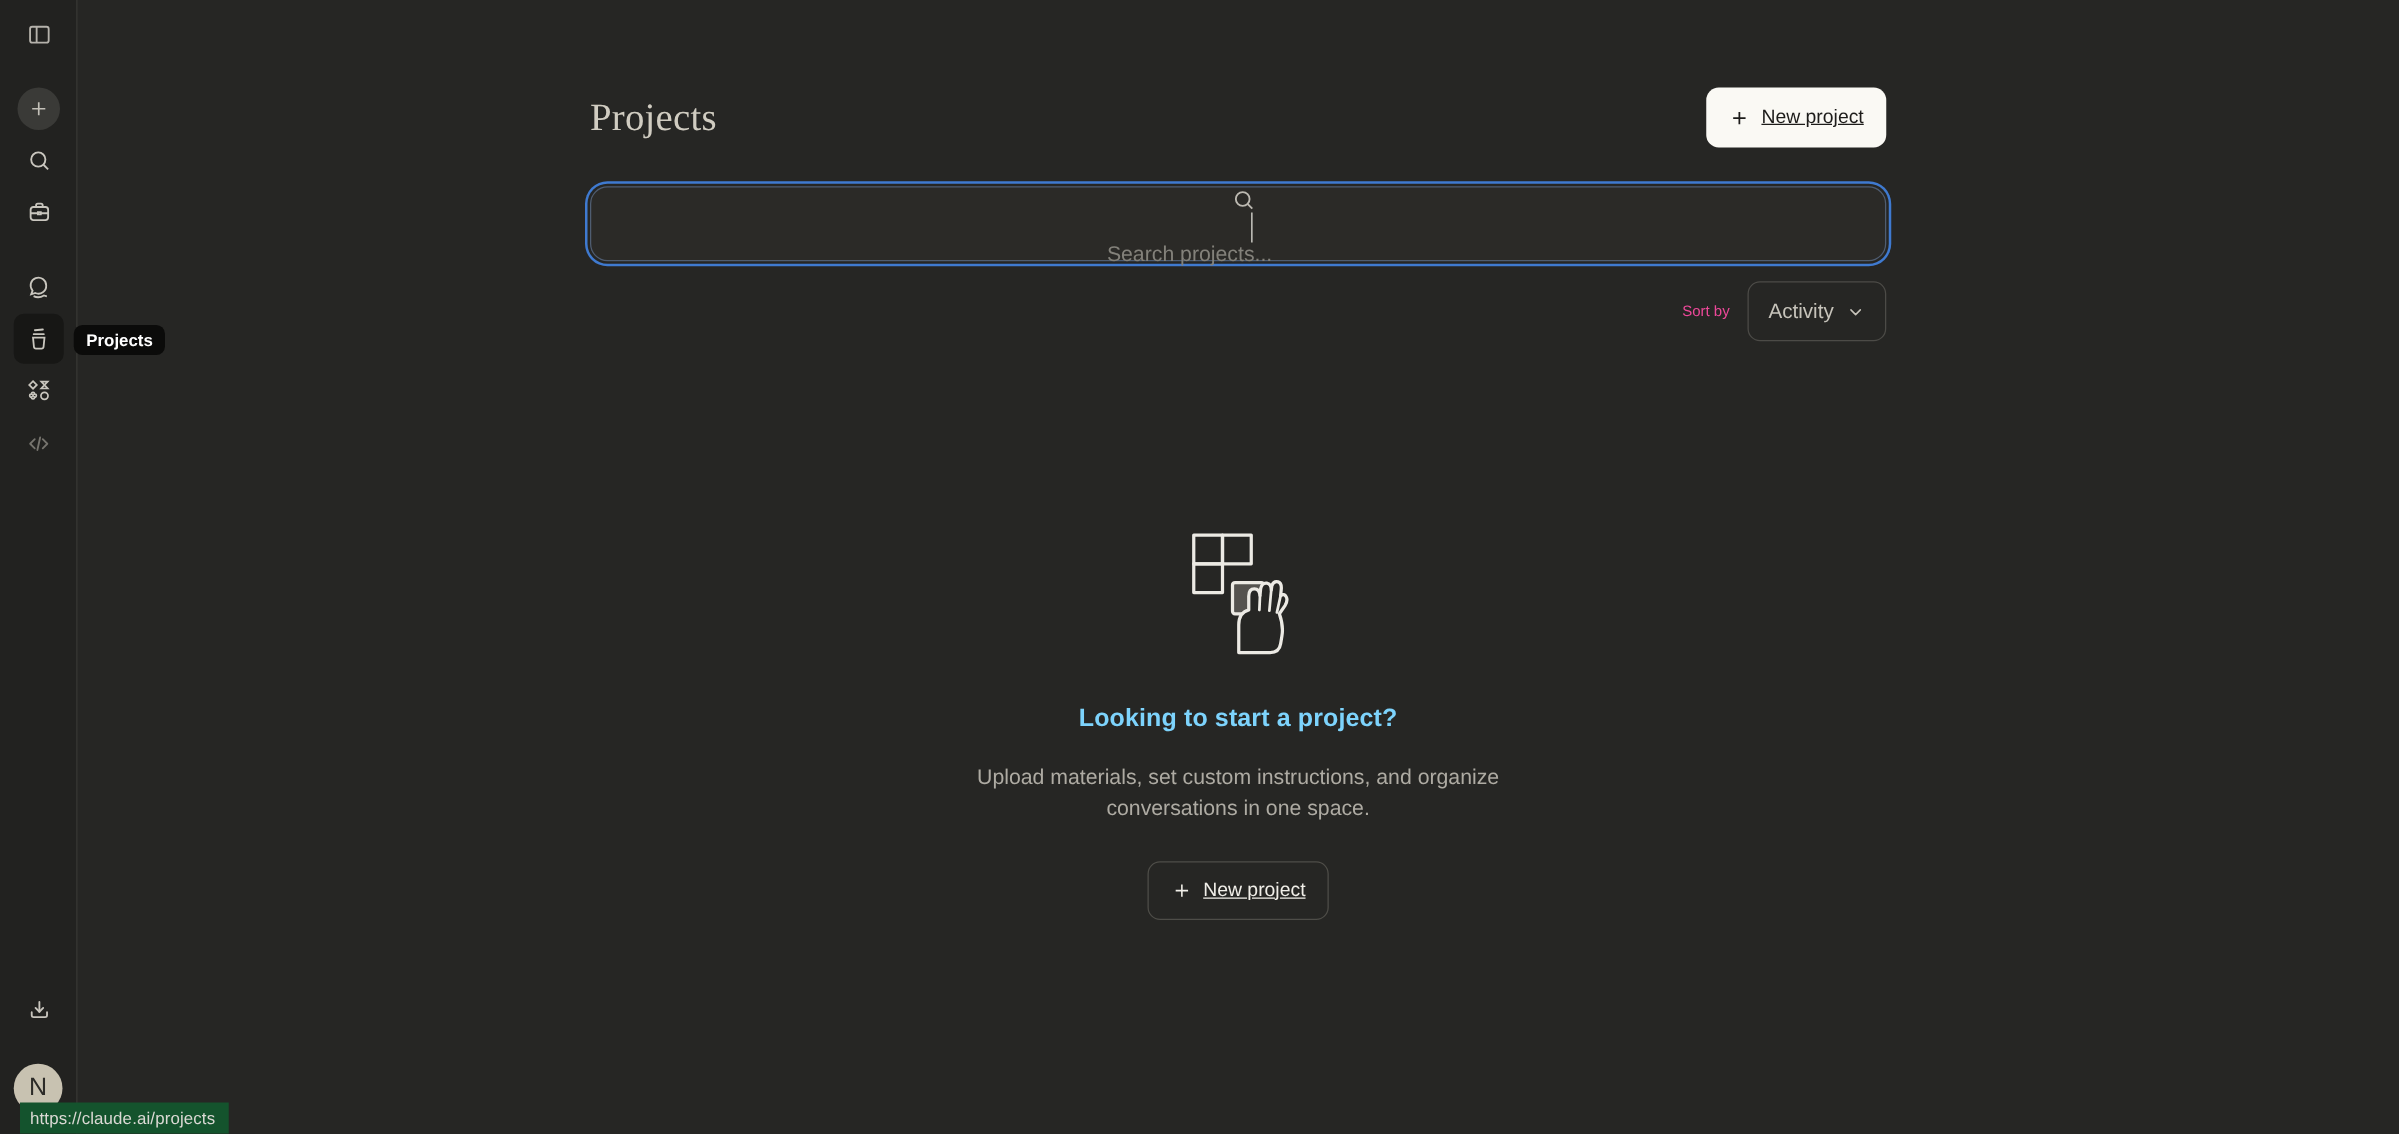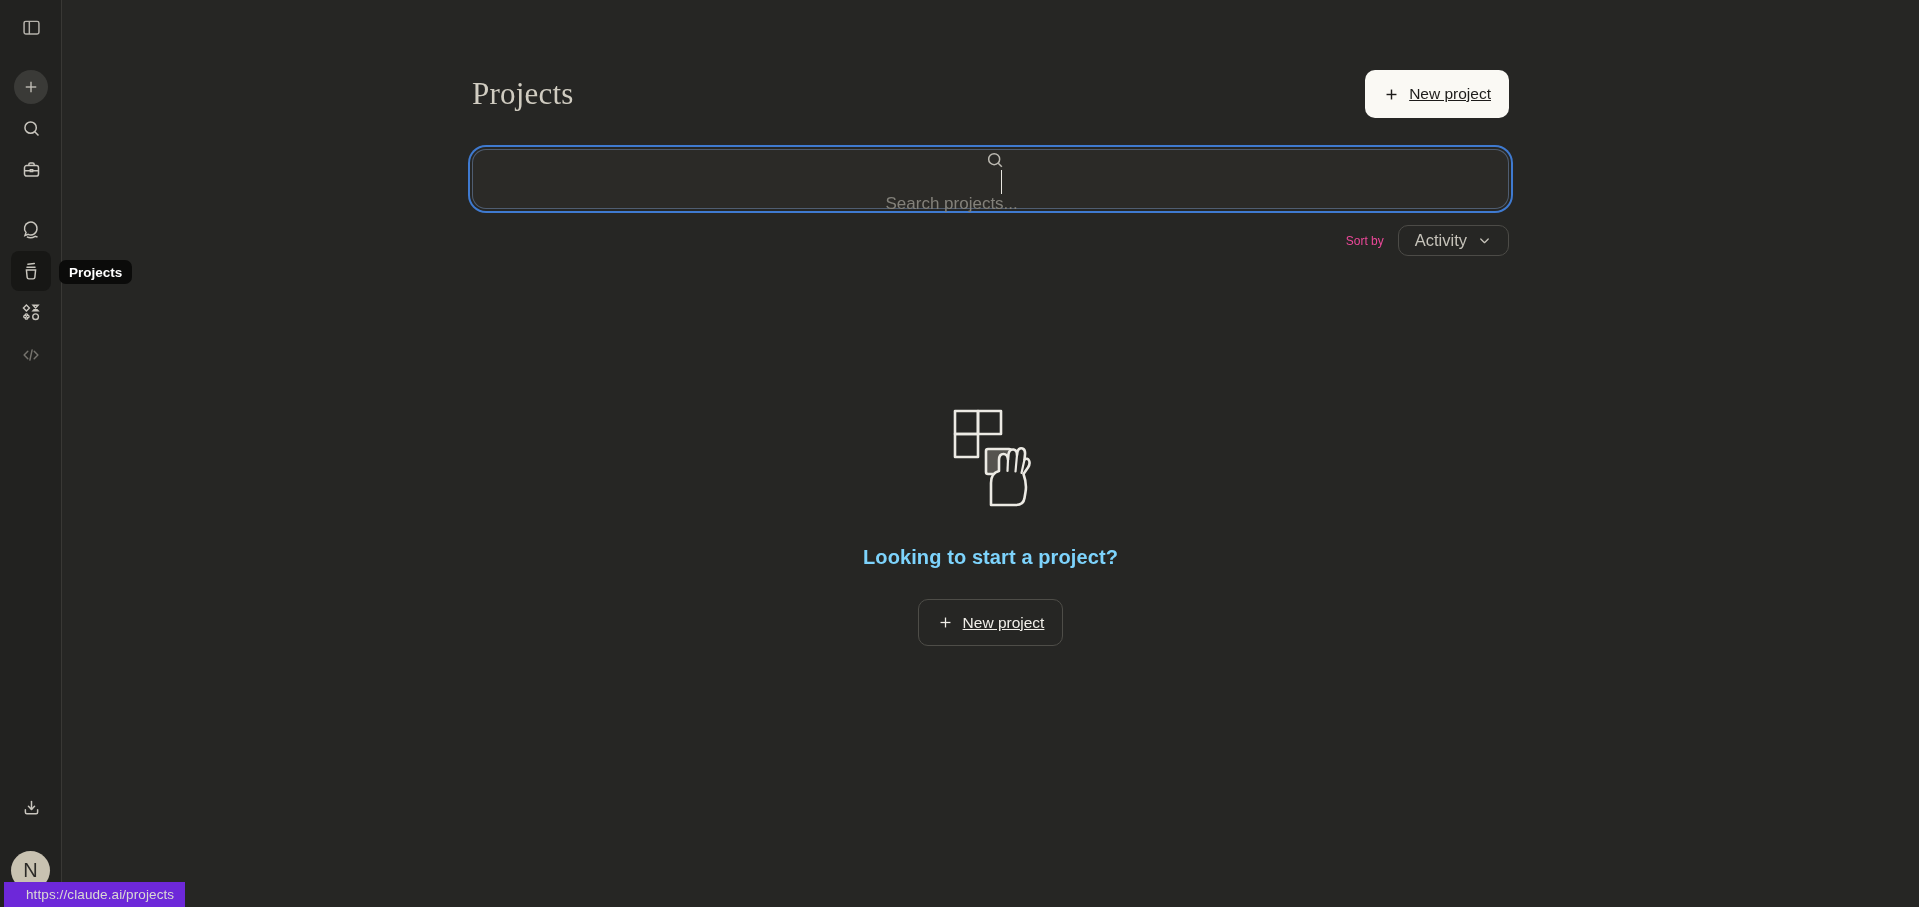--- a/index.html
+++ b/index.html
@@ -47,23 +47,23 @@
   
   .tooltip {
     position:absolute; left:59px; top:260px; height:24px; z-index:9;
     background:#0b0b0a; color:#ffffff; border-radius:7px;
     display:flex; align-items:center; padding:0 10px;
     font-size:13.5px; font-weight:600; white-space:nowrap;
   }
 
   
   .statusbar {
-    position:absolute; left:4px; bottom:0; height:25px; z-index:10;
-    background:#6d28d9; color:#dbd9d4;
-    display:flex; align-items:center; padding:0 11px 0 22px;
+    position:absolute; left:16px; bottom:0; height:25px; z-index:10;
+    background:#14532d; color:#dbd9d4;
+    display:flex; align-items:center; padding:0 11px 0 8px;
     font-size:13.5px; letter-spacing:.1px;
   }
 
   
   .main { position:absolute; left:62px; top:0; right:0; bottom:0; }
   .content { width:1037px; margin:0 auto; padding-top:70px; }
 
   .header-row { display:flex; justify-content:space-between; align-items:center; height:48px; }
   .page-title {
     font-family:"Liberation Serif", serif;
@@ -100,21 +100,21 @@
     font-size:17px; color:#e8e6e0; margin-left:2px;
     font-family:"Liberation Sans", sans-serif;
   }
   .search-input::placeholder { color:#83817a; opacity:1; }
 
   
   .sort-row { margin-top:16px; display:flex; justify-content:flex-end; align-items:center; gap:14px; }
   .sort-label { font-size:12px; color:#ec4899; }
   .sort-select {
     display:inline-flex; align-items:center; gap:10px;
-    height:31px; padding:0 16px; border:1px solid #4c4b47; border-radius:10px;
+    height:48px; padding:0 16px; border:1px solid #4c4b47; border-radius:10px;
     background:transparent; color:#c6c3ba; font-size:16.5px; cursor:pointer;
   }
   .sort-select .chev { color:#c6c3ba; }
 
   
   .empty { margin-top:148px; display:flex; flex-direction:column; align-items:center; text-align:center; }
   .empty h2 { margin-top:34px; font-size:20px; font-weight:600; color:#7dd3fc; letter-spacing:.1px; }
   .empty p  { margin-top:22px; font-size:17px; line-height:25px; color:#aeaba3; max-width:472px; }
   .empty .btn { margin-top:30px; }
 </style>
@@ -276,20 +276,21 @@
                      L85.5 47.5 Q87 43.5 90.5 44.5 Q93.5 45.5 93 50.5 L92.5 55.5
                      Q95.5 53.5 97 56.5 Q98.5 59.5 96 63.5 L91.5 70
                      Q95 80 93.5 88 L92.5 94 Q91.5 101 84 101 Z" fill="#262624"></path>
             <path d="M76 55.5 L75.5 67" stroke-width="2.2"></path>
             <path d="M85 51 L83.5 67.5" stroke-width="2.2"></path>
             <path d="M92.5 55.5 L89.5 69" stroke-width="2.2"></path>
           </g>
         </svg>
       </span>
       <h2>Looking to start a project?</h2>
+      <p>Upload materials, set custom instructions, and organize conversations in one space.</p>
       <button class="btn btn-outline">
         <span style="display:flex">
           <svg width="17" height="17" viewBox="0 0 24 24" fill="none" stroke="currentColor" stroke-width="1.8">
             <line x1="12" y1="5" x2="12" y2="19"></line>
               <line x1="5" y1="12" x2="19" y2="12"></line>
           </svg>
         </span>
         <span>New project</span>
       </button>
     </div>

